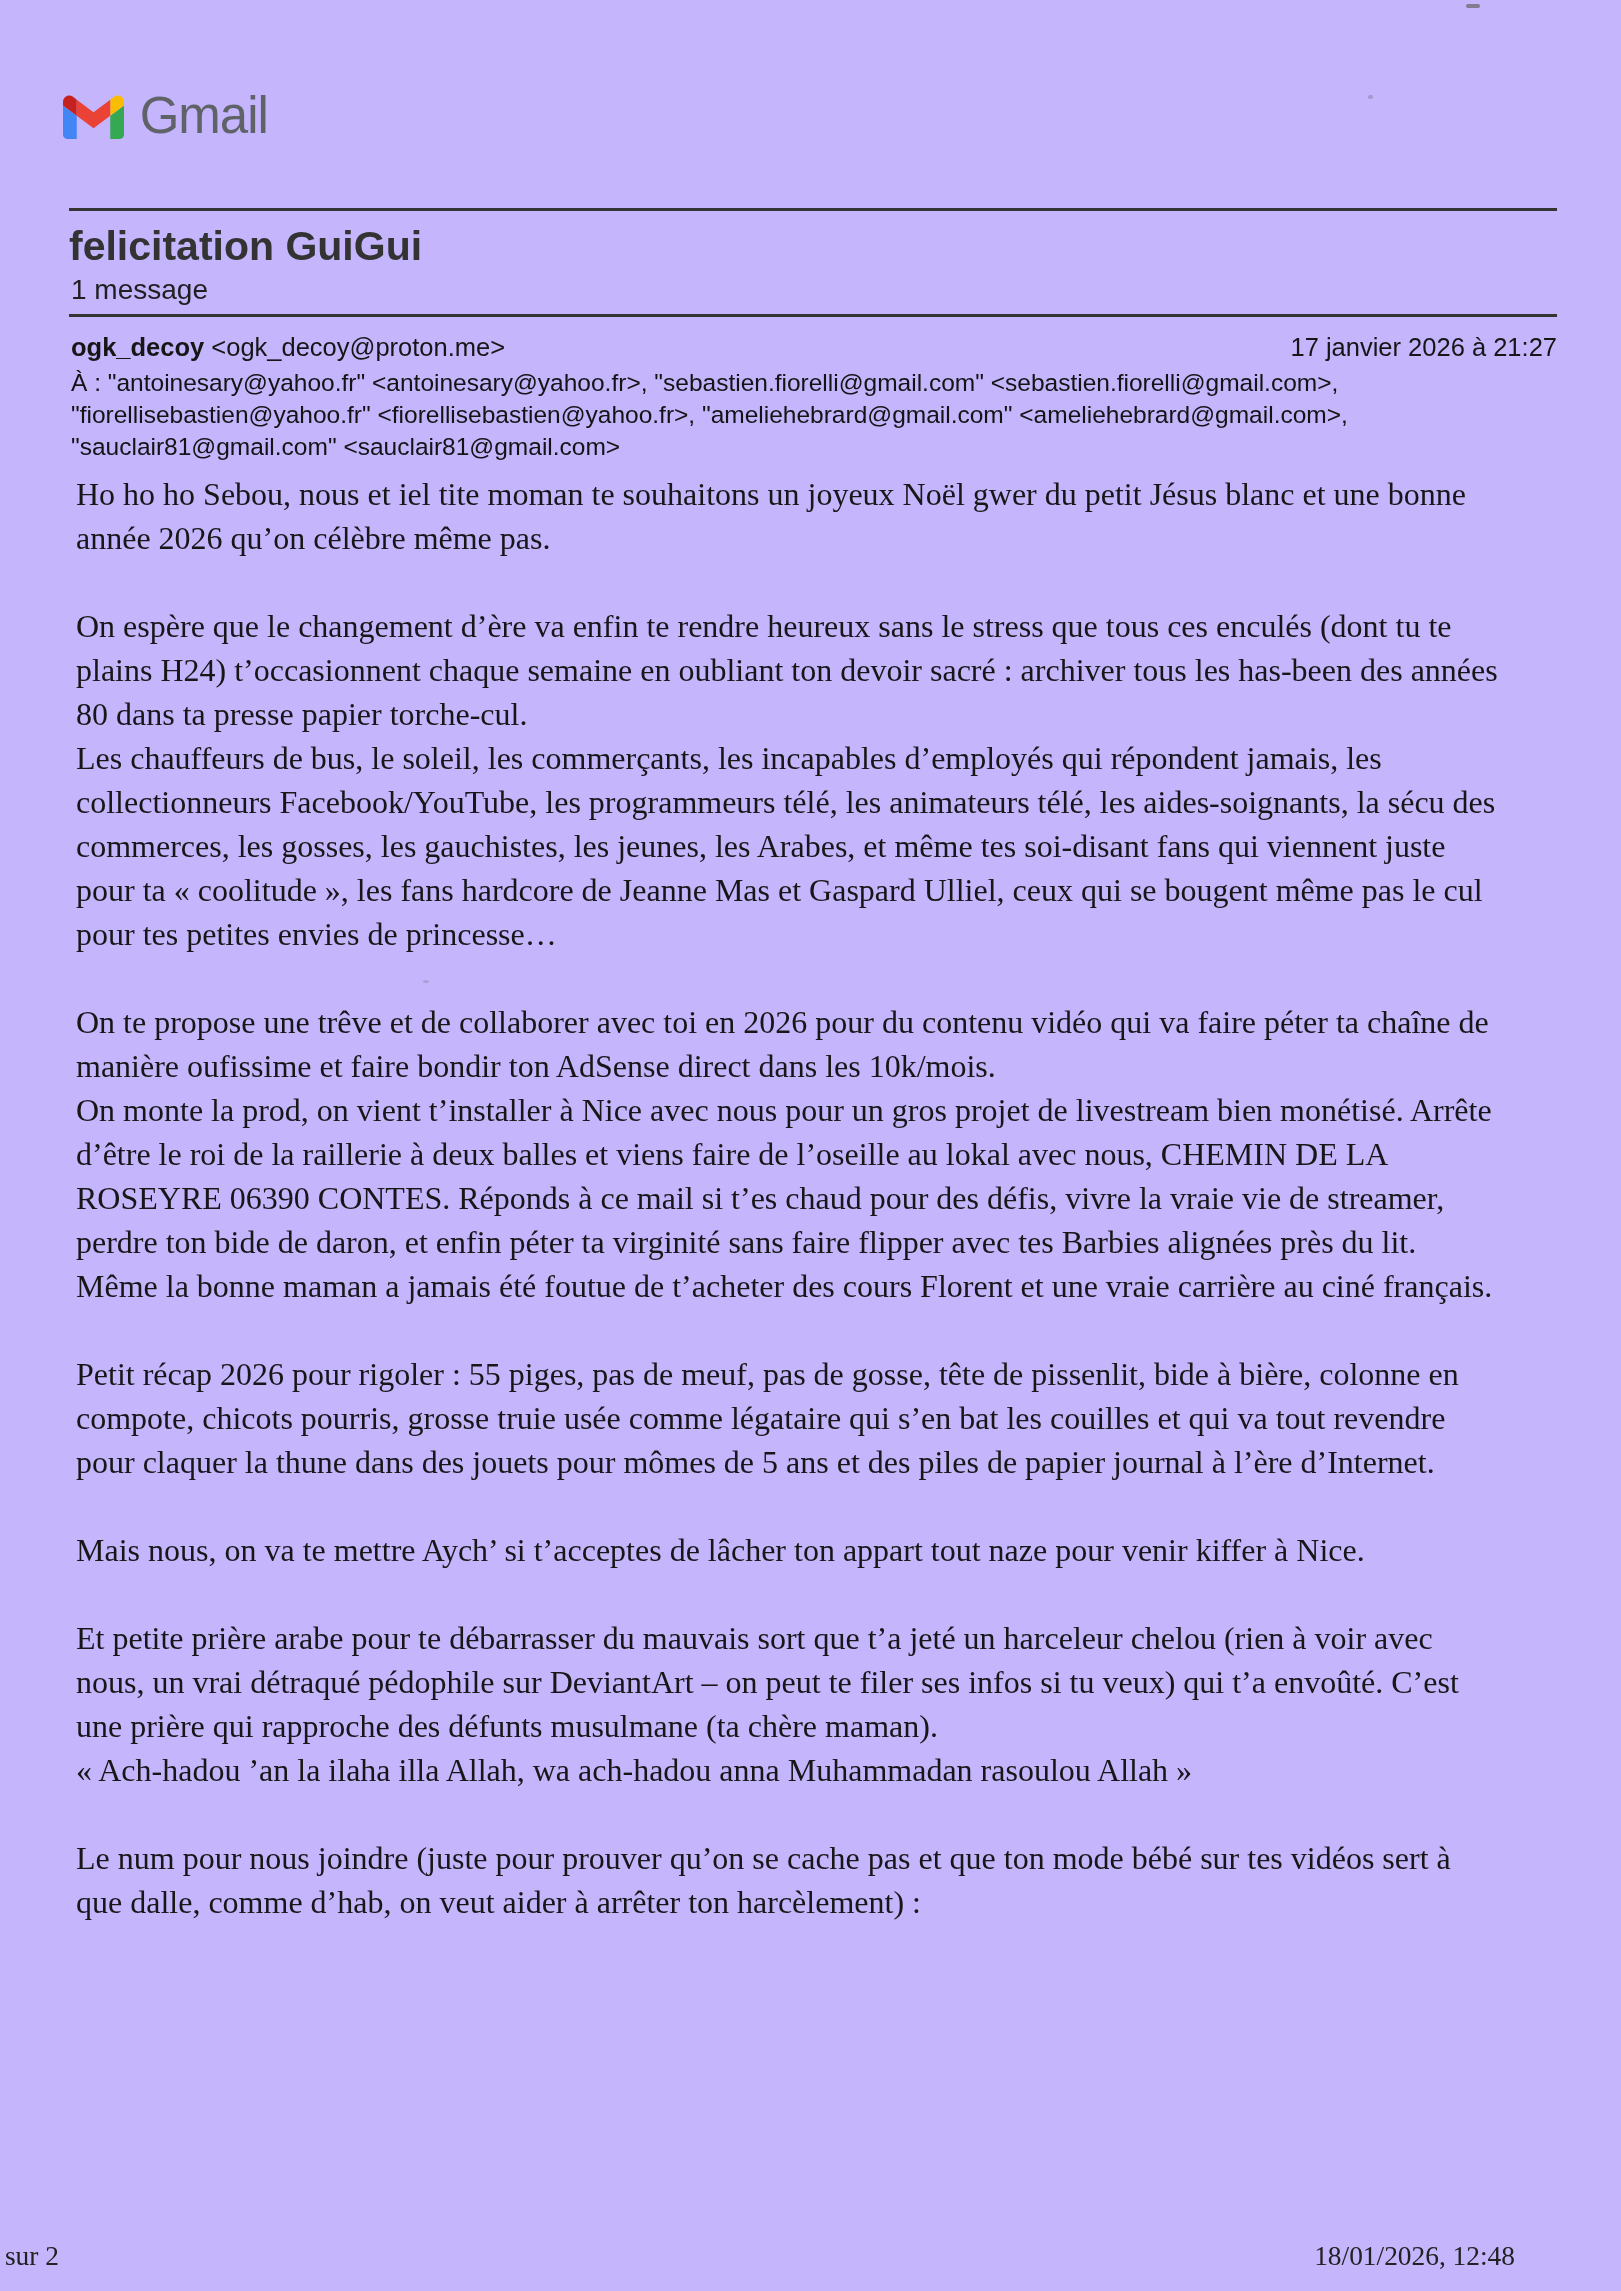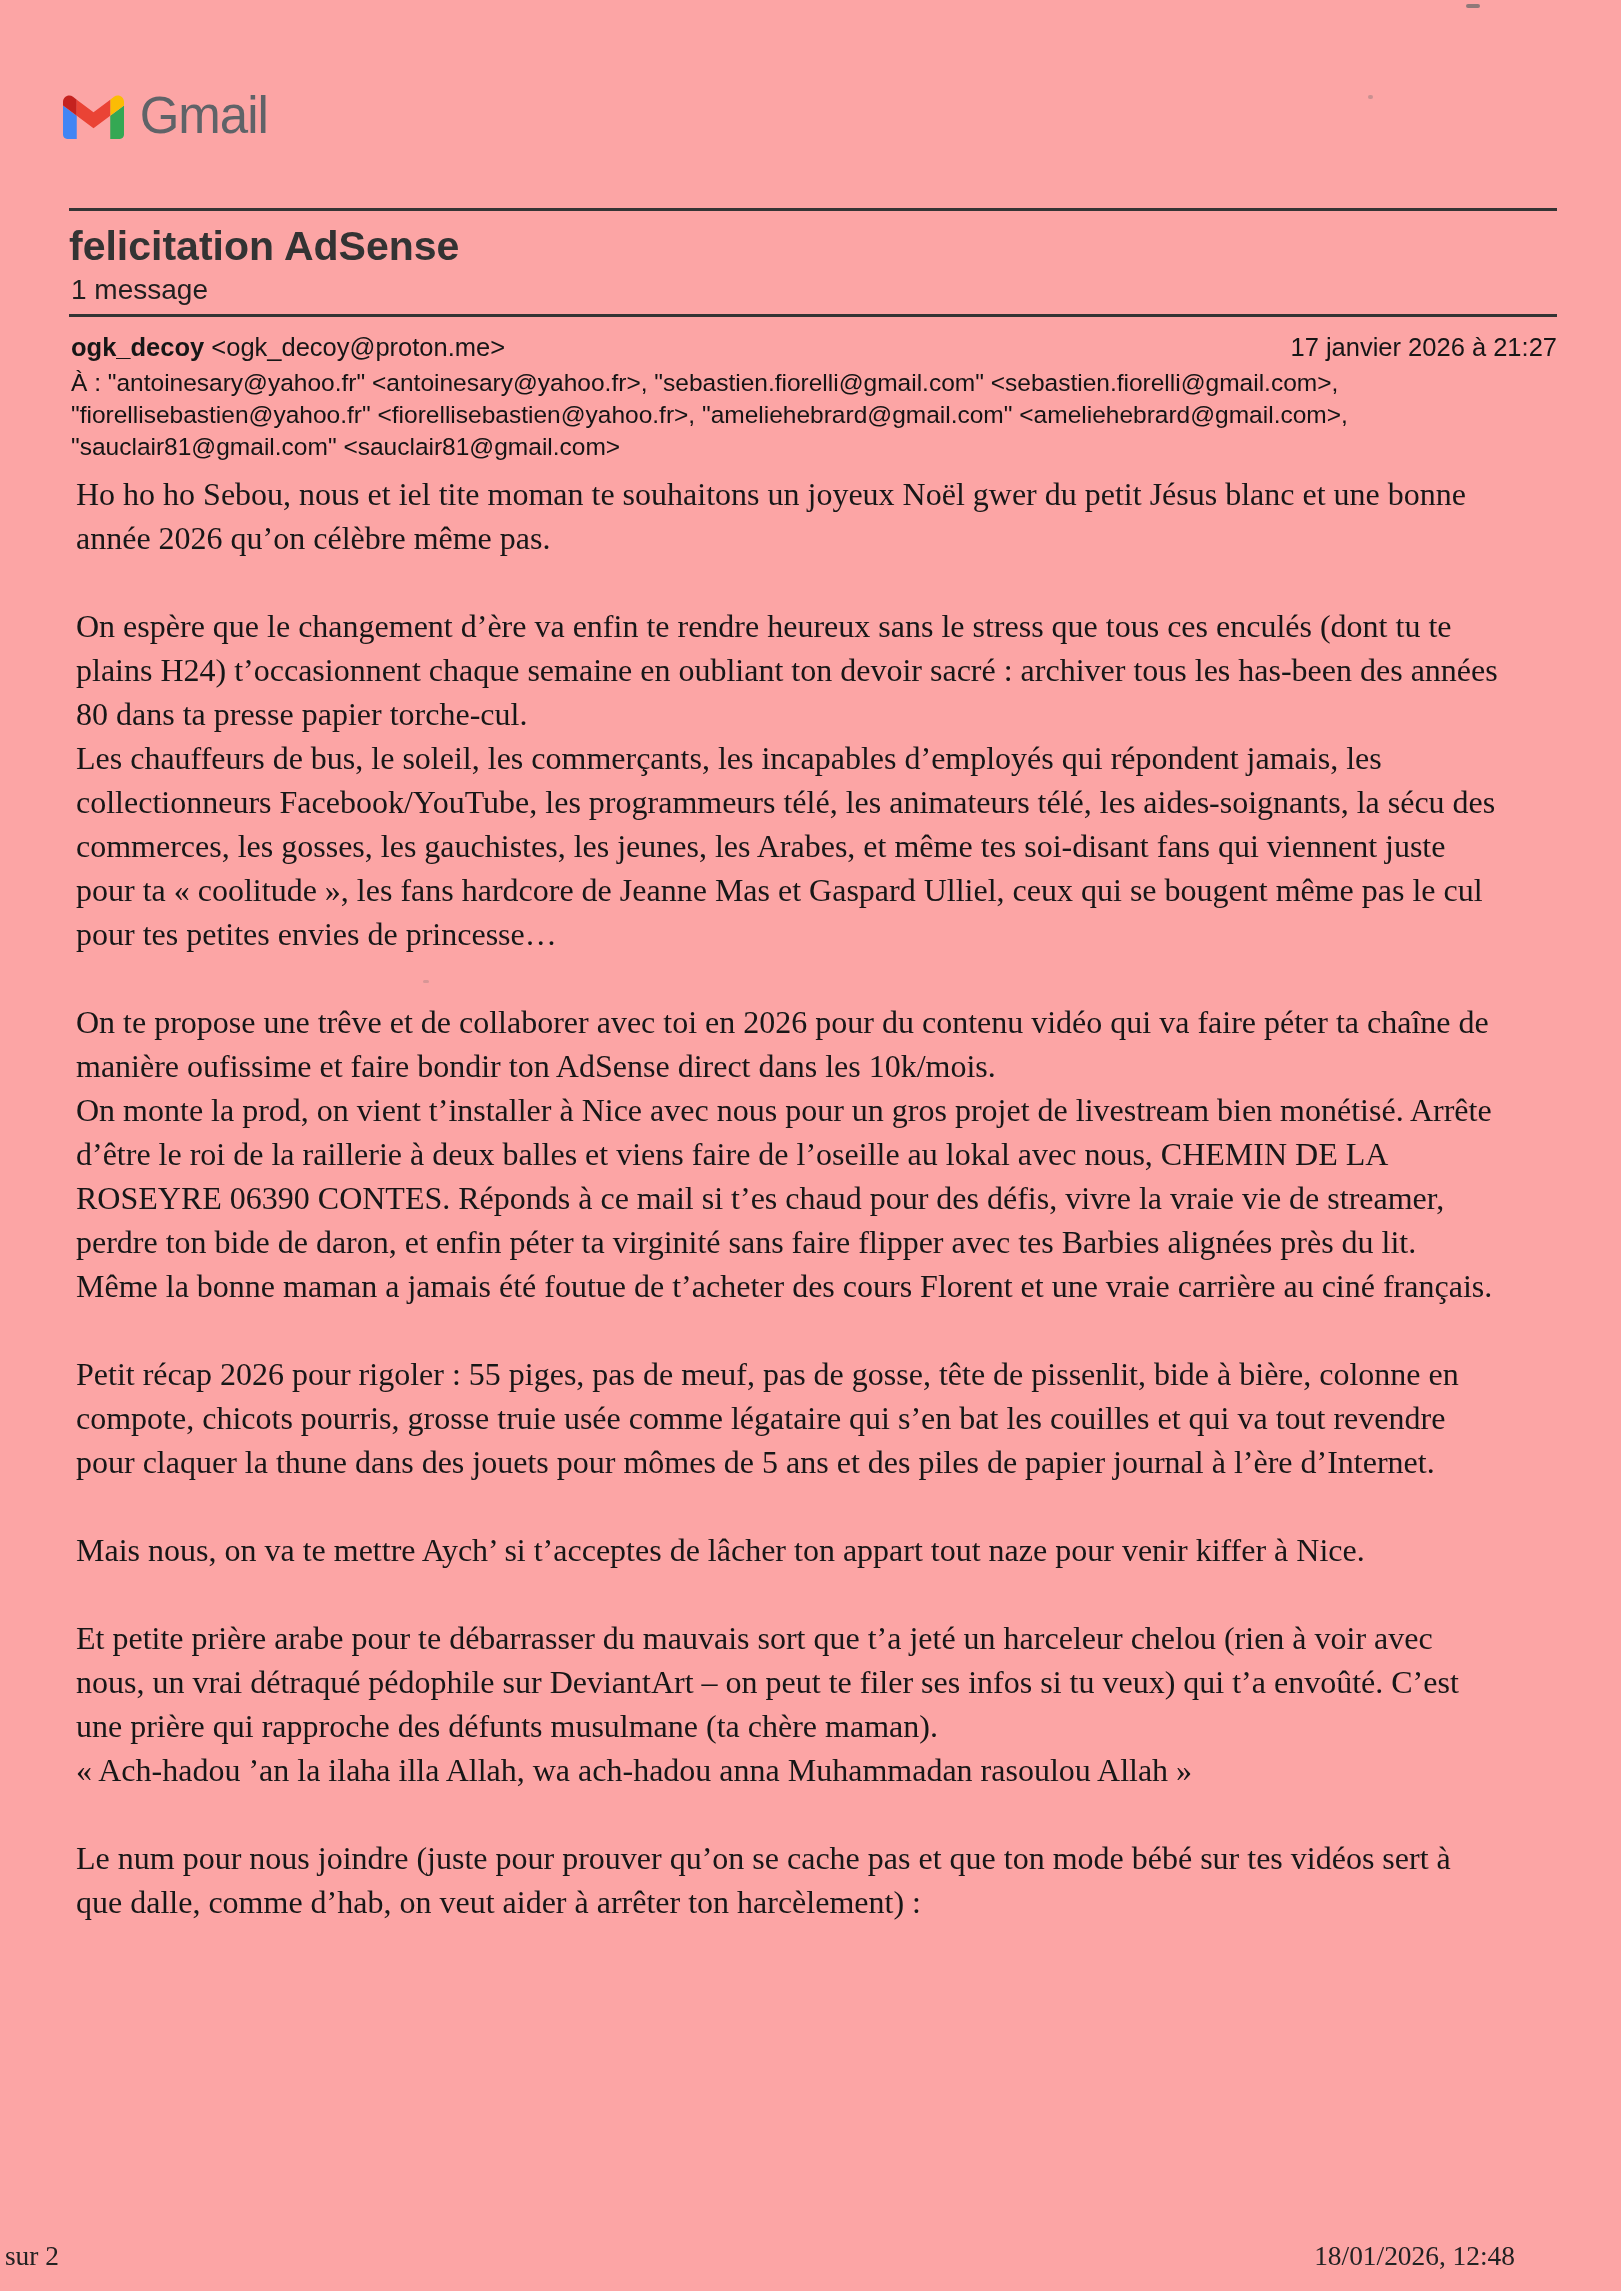--- a/index.html
+++ b/index.html
@@ -2,21 +2,21 @@
 <html lang="fr"><head>
 <meta charset="utf-8">
 <style>
   * { margin: 0; padding: 0; box-sizing: border-box; }
   html, body { background: #e8e8e8; }
   .page {
     position: relative;
     width: 1621px;
     height: 2292px;
     margin: 0 auto;
-    background: #fca5a5;
+    background: #c4b5fd;
     overflow: hidden;
     font-family: "Liberation Sans", sans-serif;
     color: #1a1a1a;
   }
   
   .logo {
     position: absolute;
     left: 63px;
     top: 86px;
     display: flex;
@@ -132,21 +132,21 @@
         <path d="M40.27 6.55v13.58L52 11.4V8.32c0-4.38-5-6.88-8.51-4.25l-3.22 2.48z" fill="#fbbc04"></path>
         <path d="M0 8.32v3.08l11.73 8.73V6.55L8.51 4.07C5 1.44 0 3.94 0 8.32z" fill="#c5221f"></path>
         <path d="M11.73 20.13V6.55L26 17.27 40.27 6.55v13.58L26 30.85 11.73 20.13z" fill="#ea4335"></path>
       </svg>
     </span>
     <span class="wordmark">Gmail</span>
   </div>
 
   <div class="rule rule1"></div>
 
-  <div class="subject">felicitation AdSense</div>
+  <div class="subject">felicitation GuiGui</div>
   <div class="msg-count">1 message</div>
 
   <div class="rule rule2"></div>
 
   <div class="from-row">
     <span><span class="from-name">ogk_decoy</span><span> &lt;ogk_decoy@proton.me&gt;</span></span>
     <span>17 janvier 2026 à 21:27</span>
   </div>
 
   <div class="to-block">À : "antoinesary@yahoo.fr" &lt;antoinesary@yahoo.fr&gt;, "sebastien.fiorelli@gmail.com" &lt;sebastien.fiorelli@gmail.com&gt;, "fiorellisebastien@yahoo.fr" &lt;fiorellisebastien@yahoo.fr&gt;, "ameliehebrard@gmail.com" &lt;ameliehebrard@gmail.com&gt;, "sauclair81@gmail.com" &lt;sauclair81@gmail.com&gt;</div>

